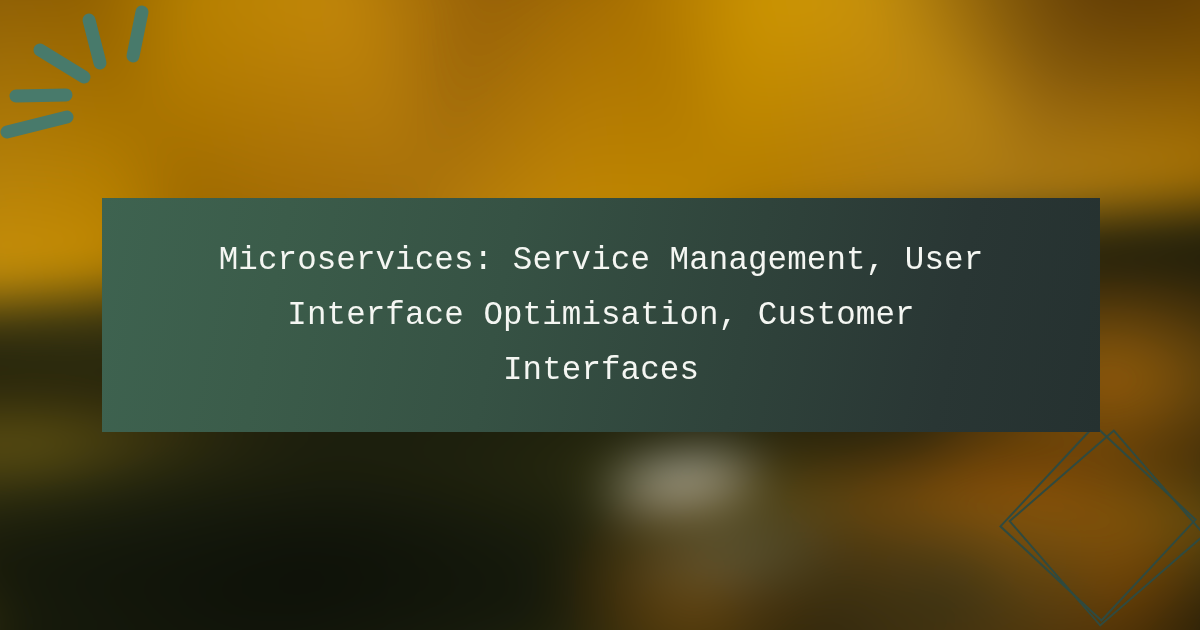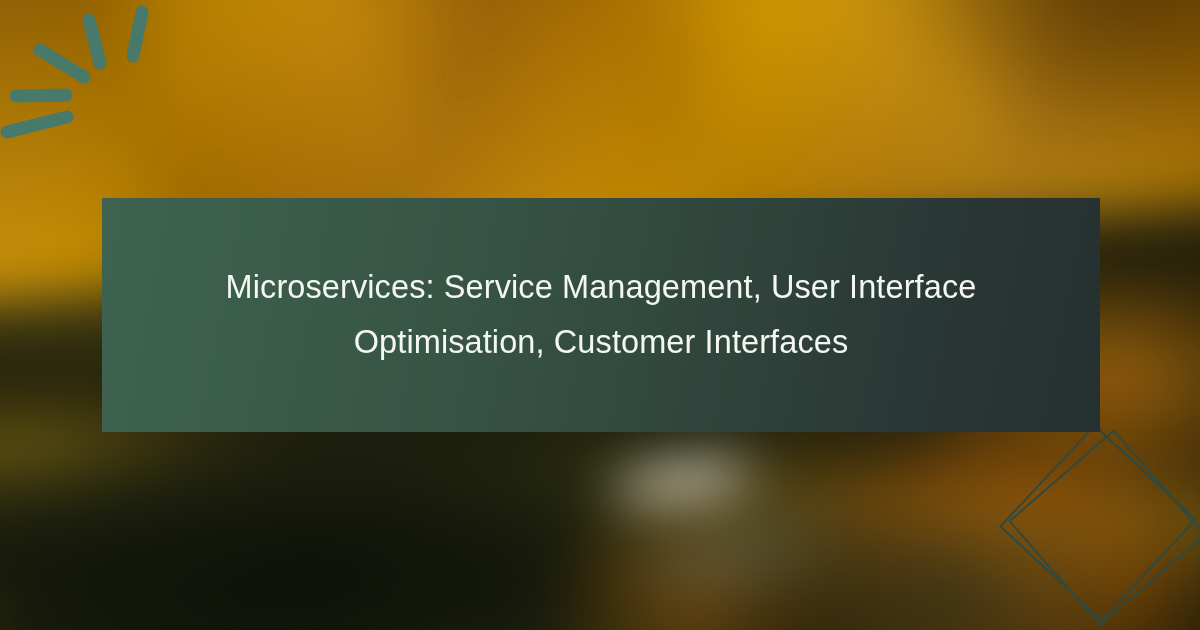--- a/index.html
+++ b/index.html
@@ -210,21 +210,21 @@
     justify-content:center;
     overflow:hidden;
   }
 
   .banner-inner {
     width:780px;
     text-align:center;
   }
 
   .banner-title {
-    font-family:Liberation Sans, sans-serif;
+    font-family:Liberation Mono, monospace;
     font-size:32.5px;
     font-weight:400;
     line-height:55px;
     letter-spacing:0.1px;
     color:#f4f6f2;
     text-rendering:optimizeLegibility;
     white-space:normal;
   }
 </style>
 </head>

